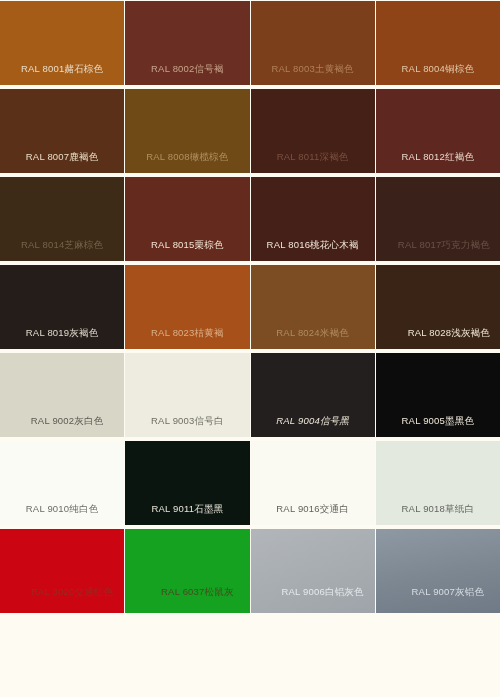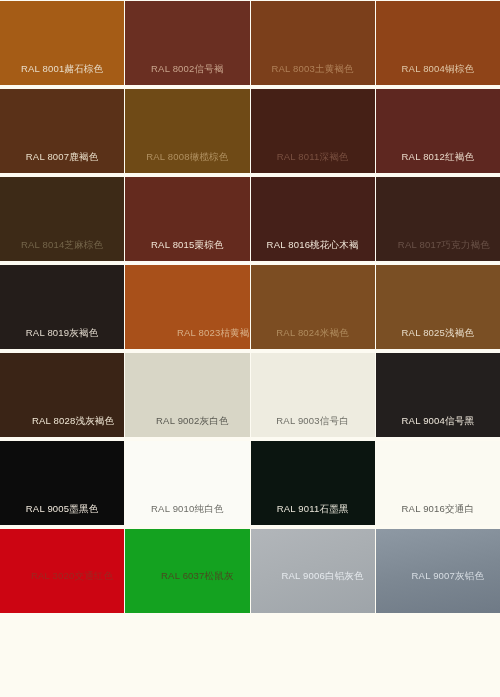--- a/index.html
+++ b/index.html
@@ -41,21 +41,21 @@
     bottom: 11px;
     text-align: center;
     font-size: 9.5px;
     letter-spacing: 0.2px;
     line-height: 1.1;
     white-space: nowrap;
     font-family: "Liberation Sans", "DejaVu Sans", sans-serif;
     pointer-events: none;
   }
   
-  .row8 .label { bottom: 32px; padding-left: 20px; }
+  .row8 .label { bottom: 16px; padding-left: 20px; }
 </style>
 </head>
 <body style="background: rgb(253, 251, 242);">
 
 <div id="chart" style="background: rgb(253, 251, 242);">
     <div class="swatch row1">
       <div class="fill" style="background: rgb(165, 92, 22);"></div>
       <div class="label" style="color: rgb(232, 220, 200);">RAL 8001赭石棕色</div>
     </div>
     <div class="swatch row1">
@@ -101,61 +101,61 @@
     <div class="swatch row3">
       <div class="fill" style="background: rgb(58, 34, 26);"></div>
       <div class="label" style="color: rgb(106, 82, 72); padding-left: 12px;">RAL 8017巧克力褐色</div>
     </div>
     <div class="swatch row4">
       <div class="fill" style="background: rgb(36, 29, 26);"></div>
       <div class="label" style="color: rgb(224, 216, 204);">RAL 8019灰褐色</div>
     </div>
     <div class="swatch row4">
       <div class="fill" style="background: rgb(168, 80, 26);"></div>
-      <div class="label" style="color: rgb(216, 176, 136); text-align: right;">RAL 8023桔黄褐</div>
+      <div class="label" style="color: rgb(216, 176, 136);">RAL 8023桔黄褐</div>
     </div>
     <div class="swatch row4">
       <div class="fill" style="background: rgb(124, 77, 34);"></div>
       <div class="label" style="color: rgb(176, 140, 94);">RAL 8024米褐色</div>
-    </div>
-    <div class="swatch row5">
-      <div class="fill" style="background: rgb(122, 79, 36);"></div>
-      <div class="label" style="color: rgb(232, 220, 200);">RAL 8025浅褐色</div>
     </div>
     <div class="swatch row5">
       <div class="fill" style="background: rgb(58, 36, 22);"></div>
       <div class="label" style="color: rgb(239, 230, 212); margin-left: 22px;">RAL 8028浅灰褐色</div>
     </div>
     <div class="swatch row5">
       <div class="fill" style="background: rgb(216, 214, 198);"></div>
       <div class="label" style="color: rgb(90, 90, 82); padding-left: 10px;">RAL 9002灰白色</div>
     </div>
     <div class="swatch row6">
       <div class="fill" style="background: rgb(238, 236, 224);"></div>
       <div class="label" style="color: rgb(110, 110, 102);">RAL 9003信号白</div>
     </div>
     <div class="swatch row6">
       <div class="fill" style="background: rgb(35, 31, 30);"></div>
-      <div class="label" style="color: rgb(239, 232, 220);">RAL 9004信号黑</div>
+      <div class="label" style="color: rgb(239, 232, 220); font-style: italic;">RAL 9004信号黑</div>
     </div>
     <div class="swatch row6">
       <div class="fill" style="background: rgb(12, 12, 12);"></div>
       <div class="label" style="color: rgb(240, 232, 220);">RAL 9005墨黑色</div>
     </div>
     <div class="swatch row6">
       <div class="fill" style="background: rgb(251, 251, 246);"></div>
       <div class="label" style="color: rgb(108, 108, 102);">RAL 9010纯白色</div>
     </div>
     <div class="swatch row7">
       <div class="fill" style="background: rgb(11, 21, 16);"></div>
       <div class="label" style="color: rgb(232, 228, 216);">RAL 9011石墨黑</div>
     </div>
     <div class="swatch row7">
       <div class="fill" style="background: rgb(251, 250, 242);"></div>
       <div class="label" style="color: rgb(98, 98, 92);">RAL 9016交通白</div>
+    </div>
+    <div class="swatch row7">
+      <div class="fill" style="background: rgb(228, 233, 224);"></div>
+      <div class="label" style="color: rgb(98, 102, 94);">RAL 9018草纸白</div>
     </div>
     <div class="swatch row8">
       <div class="fill" style="background: rgb(204, 5, 18);"></div>
       <div class="label" style="color: rgb(156, 40, 32);">RAL 3020交通红色</div>
     </div>
     <div class="swatch row8">
       <div class="fill" style="background: rgb(20, 162, 32);"></div>
       <div class="label" style="color: rgb(74, 74, 32);">RAL 6037松鼠灰</div>
     </div>
     <div class="swatch row8">

